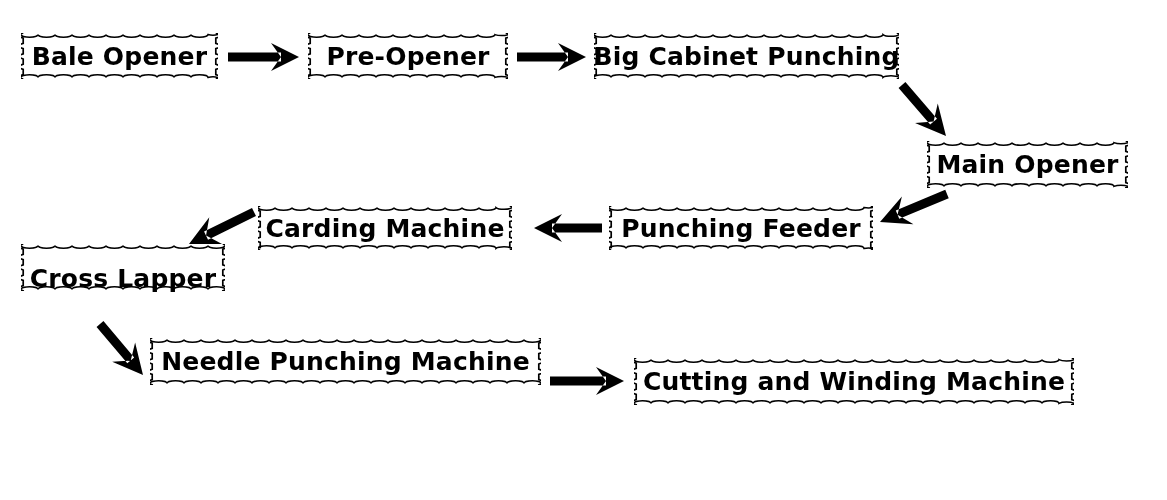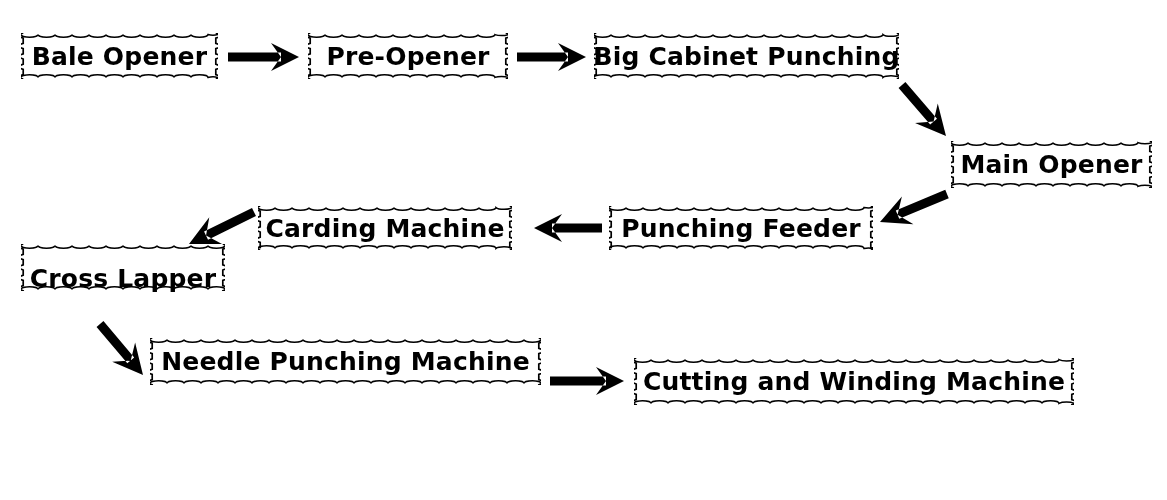--- a/index.html
+++ b/index.html
@@ -110,21 +110,21 @@
       </div>
       <div class="node" style="left: 578px; top: 33px; width: 305px; height: 46px;">
         <svg class="node-border" viewBox="0 0 305 46" preserveAspectRatio="none" width="305" height="46">
           <path d="M 0 1.6 A 8.5 2.6 0 0 0 17 1.6 A 8.5 2.6 0 0 0 34 1.6 A 8.5 2.6 0 0 0 51 1.6 A 8.5 2.6 0 0 0 68 1.6 A 8.5 2.6 0 0 0 85 1.6 A 8.5 2.6 0 0 0 102 1.6 A 8.5 2.6 0 0 0 119 1.6 A 8.5 2.6 0 0 0 136 1.6 A 8.5 2.6 0 0 0 153 1.6 A 8.5 2.6 0 0 0 170 1.6 A 8.5 2.6 0 0 0 187 1.6 A 8.5 2.6 0 0 0 204 1.6 A 8.5 2.6 0 0 0 221 1.6 A 8.5 2.6 0 0 0 238 1.6 A 8.5 2.6 0 0 0 255 1.6 A 8.5 2.6 0 0 0 272 1.6 A 8.5 2.6 0 0 0 289 1.6 A 8.5 2.6 0 0 0 305 1.6" fill="none" stroke="#000000" stroke-width="1.5" stroke-linejoin="miter" stroke-linecap="butt"></path>
           <path d="M 0 44.4 A 8.5 2.6 0 0 1 17 44.4 A 8.5 2.6 0 0 1 34 44.4 A 8.5 2.6 0 0 1 51 44.4 A 8.5 2.6 0 0 1 68 44.4 A 8.5 2.6 0 0 1 85 44.4 A 8.5 2.6 0 0 1 102 44.4 A 8.5 2.6 0 0 1 119 44.4 A 8.5 2.6 0 0 1 136 44.4 A 8.5 2.6 0 0 1 153 44.4 A 8.5 2.6 0 0 1 170 44.4 A 8.5 2.6 0 0 1 187 44.4 A 8.5 2.6 0 0 1 204 44.4 A 8.5 2.6 0 0 1 221 44.4 A 8.5 2.6 0 0 1 238 44.4 A 8.5 2.6 0 0 1 255 44.4 A 8.5 2.6 0 0 1 272 44.4 A 8.5 2.6 0 0 1 289 44.4 A 8.5 2.6 0 0 1 305 44.4" fill="none" stroke="#000000" stroke-width="1.5" stroke-linejoin="miter" stroke-linecap="butt"></path>
           <path d="M 2.2 0 L -4.8 2.6 L 2.2 5.2 L 2.2 7.800000000000001 L 2.2 10.4 L -4.8 13 L 2.2 15.600000000000001 L 2.2 18.200000000000003 L 2.2 20.8 L -4.8 23.4 L 2.2 26 L 2.2 28.6 L 2.2 31.2 L -4.8 33.8 L 2.2 36.4 L 2.2 39 L 2.2 41.6 L -4.8 43.8 L 2.2 46" fill="none" stroke="#000000" stroke-width="1.7" stroke-linejoin="miter" stroke-linecap="butt"></path>
           <path d="M 302.8 0 L 309.8 2.6 L 302.8 5.2 L 302.8 7.800000000000001 L 302.8 10.4 L 309.8 13 L 302.8 15.600000000000001 L 302.8 18.200000000000003 L 302.8 20.8 L 309.8 23.4 L 302.8 26 L 302.8 28.6 L 302.8 31.2 L 309.8 33.8 L 302.8 36.4 L 302.8 39 L 302.8 41.6 L 309.8 43.8 L 302.8 46" fill="none" stroke="#000000" stroke-width="1.7" stroke-linejoin="miter" stroke-linecap="butt"></path>
         </svg>
         <span class="node-label">Big Cabinet Punching</span>
       </div>
-      <div class="node" style="left: 935px; top: 141px; width: 201px; height: 47px;">
+      <div class="node" style="left: 911px; top: 141px; width: 201px; height: 47px;">
         <svg class="node-border" viewBox="0 0 201 47" preserveAspectRatio="none" width="201" height="47">
           <path d="M 0 1.6 A 8.5 2.6 0 0 0 17 1.6 A 8.5 2.6 0 0 0 34 1.6 A 8.5 2.6 0 0 0 51 1.6 A 8.5 2.6 0 0 0 68 1.6 A 8.5 2.6 0 0 0 85 1.6 A 8.5 2.6 0 0 0 102 1.6 A 8.5 2.6 0 0 0 119 1.6 A 8.5 2.6 0 0 0 136 1.6 A 8.5 2.6 0 0 0 153 1.6 A 8.5 2.6 0 0 0 170 1.6 A 8.5 2.6 0 0 0 187 1.6 A 8.5 2.6 0 0 0 201 1.6" fill="none" stroke="#000000" stroke-width="1.5" stroke-linejoin="miter" stroke-linecap="butt"></path>
           <path d="M 0 45.4 A 8.5 2.6 0 0 1 17 45.4 A 8.5 2.6 0 0 1 34 45.4 A 8.5 2.6 0 0 1 51 45.4 A 8.5 2.6 0 0 1 68 45.4 A 8.5 2.6 0 0 1 85 45.4 A 8.5 2.6 0 0 1 102 45.4 A 8.5 2.6 0 0 1 119 45.4 A 8.5 2.6 0 0 1 136 45.4 A 8.5 2.6 0 0 1 153 45.4 A 8.5 2.6 0 0 1 170 45.4 A 8.5 2.6 0 0 1 187 45.4 A 8.5 2.6 0 0 1 201 45.4" fill="none" stroke="#000000" stroke-width="1.5" stroke-linejoin="miter" stroke-linecap="butt"></path>
           <path d="M 2.2 0 L -4.8 2.6 L 2.2 5.2 L 2.2 7.800000000000001 L 2.2 10.4 L -4.8 13 L 2.2 15.600000000000001 L 2.2 18.200000000000003 L 2.2 20.8 L -4.8 23.4 L 2.2 26 L 2.2 28.6 L 2.2 31.2 L -4.8 33.8 L 2.2 36.4 L 2.2 39 L 2.2 41.6 L -4.8 44.2 L 2.2 46.800000000000004 L 2.2 46.900000000000006 L 2.2 47" fill="none" stroke="#000000" stroke-width="1.7" stroke-linejoin="miter" stroke-linecap="butt"></path>
           <path d="M 198.8 0 L 205.8 2.6 L 198.8 5.2 L 198.8 7.800000000000001 L 198.8 10.4 L 205.8 13 L 198.8 15.600000000000001 L 198.8 18.200000000000003 L 198.8 20.8 L 205.8 23.4 L 198.8 26 L 198.8 28.6 L 198.8 31.2 L 205.8 33.8 L 198.8 36.4 L 198.8 39 L 198.8 41.6 L 205.8 44.2 L 198.8 46.800000000000004 L 198.8 46.900000000000006 L 198.8 47" fill="none" stroke="#000000" stroke-width="1.7" stroke-linejoin="miter" stroke-linecap="butt"></path>
         </svg>
         <span class="node-label">Main Opener</span>
       </div>
       <div class="node" style="left: 593px; top: 206px; width: 264px; height: 44px;">
         <svg class="node-border" viewBox="0 0 264 44" preserveAspectRatio="none" width="264" height="44">

